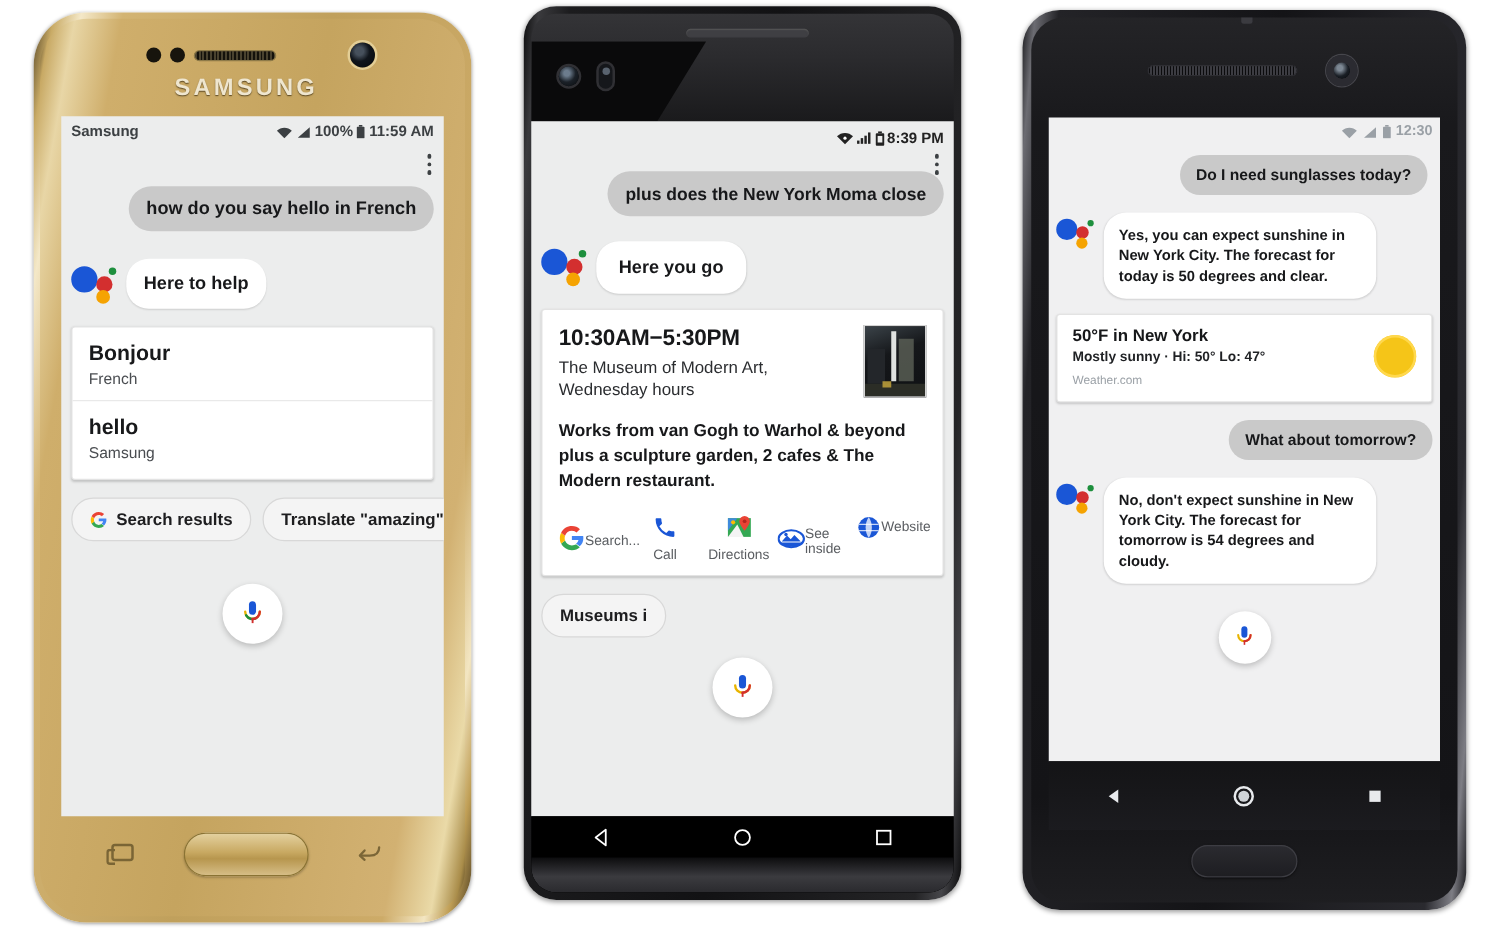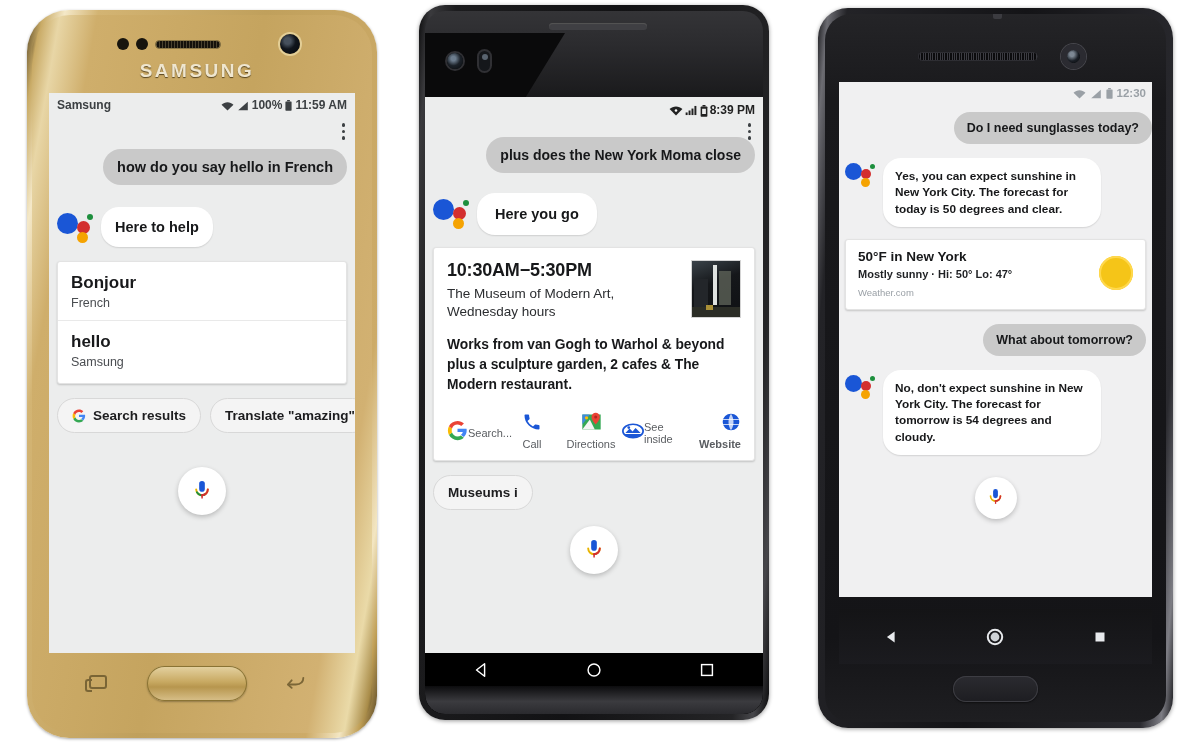--- a/index.html
+++ b/index.html
@@ -134,21 +134,21 @@
   .p3-cam {
     position: absolute; left: 236px; top: 30px; width: 25px; height: 25px; border-radius: 50%;
     background: radial-gradient(circle at 50% 50%, #0a0a0c 0 35%, #2b2b31 36% 100%);
     box-shadow: 0 0 0 1px #46464c;
   }
   .p3-cam::after {
     content:""; position:absolute; left:6px; top:6px; width:13px; height:13px; border-radius:50%;
     background: radial-gradient(circle at 38% 34%, #7d8894 0 18%, #1a1f26 55%, #06080a 100%);
   }
   .p3-screen {
-    position: absolute; left: 14px; top: 68px; width: 313px; height: 515px;
+    position: absolute; left: 14px; top: 80px; width: 313px; height: 515px;
     background: #f0f0f1; overflow: hidden;
   }
   .p3-nav {
     position: absolute; left: 14px; top: 595px; width: 313px; height: 55px;
     background: linear-gradient(180deg,#141416,#1b1b1f);
   }
   .p3-fp {
     position: absolute; left: 128px; top: 662px; width: 85px; height: 26px; border-radius: 13px;
     background: linear-gradient(180deg,#2b2b30,#1d1d21);
     box-shadow: inset 0 0 0 1px #3d3d43, 0 1px 2px rgba(0,0,0,.5);
@@ -448,21 +448,21 @@
             <span style="height:22px;display:flex;align-items:center;">
               <svg width="22" height="20" viewBox="0 0 26 22">
                 <ellipse cx="13" cy="11" rx="12" ry="8" fill="none" stroke="#1a56d6" stroke-width="2"></ellipse>
                 <path d="M2.6 14.5h20.8a12 8 0 0 1-20.8 0z" fill="#1a56d6"></path>
                 <path d="M4 13.5 9 8l3.5 3.5L16 7.5l6 6z" fill="#1a56d6"></path>
                 <circle cx="8" cy="7" r="1.6" fill="#1a56d6"></circle>
               </svg>
             </span>
             <span style="font-size:11px;color:#5a5d61;margin-top:5px;">See inside</span>
           </div>
-          <div style="display:flex;flex-direction:column;align-items:flex-end;width:56px;font-weight:bold;">
+          <div style="display:flex;flex-direction:row;align-items:flex-start;width:56px;">
             <span style="height:22px;display:flex;align-items:center;">
               <svg width="20" height="20" viewBox="0 0 24 24">
                 <circle cx="12" cy="12" r="10" fill="#1a56d6"></circle>
                 <path d="M12 2c-2 3-3 6.5-3 10s1 7 3 10c2-3 3-6.5 3-10S14 5 12 2z" fill="#fff" opacity=".75"></path>
                 <path d="M2.5 9h19M2.5 15h19" stroke="#fff" stroke-width="1.4" opacity=".75"></path>
               </svg>
             </span>
             <span style="font-size:11px;color:#5a5d61;margin-top:5px;">Website</span>
           </div>
         </div>
@@ -532,21 +532,21 @@
             <span class="ic bat">
               <svg viewBox="0 0 10 16" width="7" height="11">
                   <rect x="3" y="0" width="4" height="2" fill="#9aa0a6"></rect>
                   <rect x="0.5" y="2" width="9" height="13.5" rx="1" fill="#9aa0a6"></rect>
                 </svg>
             </span>
             <span class="txt" style="color:#9aa0a6;font-size:11.5px;">12:30</span>
           </span>
         </div>
 
-        <div class="row-user" style="margin-top:8px;padding-right:0;">
+        <div class="row-user" style="margin-top:8px;padding-right:10px;">
           <div class="bubble-user" style="font-size:12.5px;padding:9px 13px;">Do I need sunglasses today?</div>
         </div>
 
         <div class="row-asst" style="margin-top:14px;padding-left:6px;">
           <div class="glogo" style="width:30px;height:28px;margin-top:2px;">
             <i class="g-blue" style="left:0;top:3px;width:17px;height:17px;"></i>
             <i class="g-red" style="left:16px;top:9px;width:10px;height:10px;"></i>
             <i class="g-yellow" style="left:16px;top:18px;width:9px;height:9px;"></i>
             <i class="g-green" style="left:25px;top:4px;width:5px;height:5px;"></i>
           </div>

